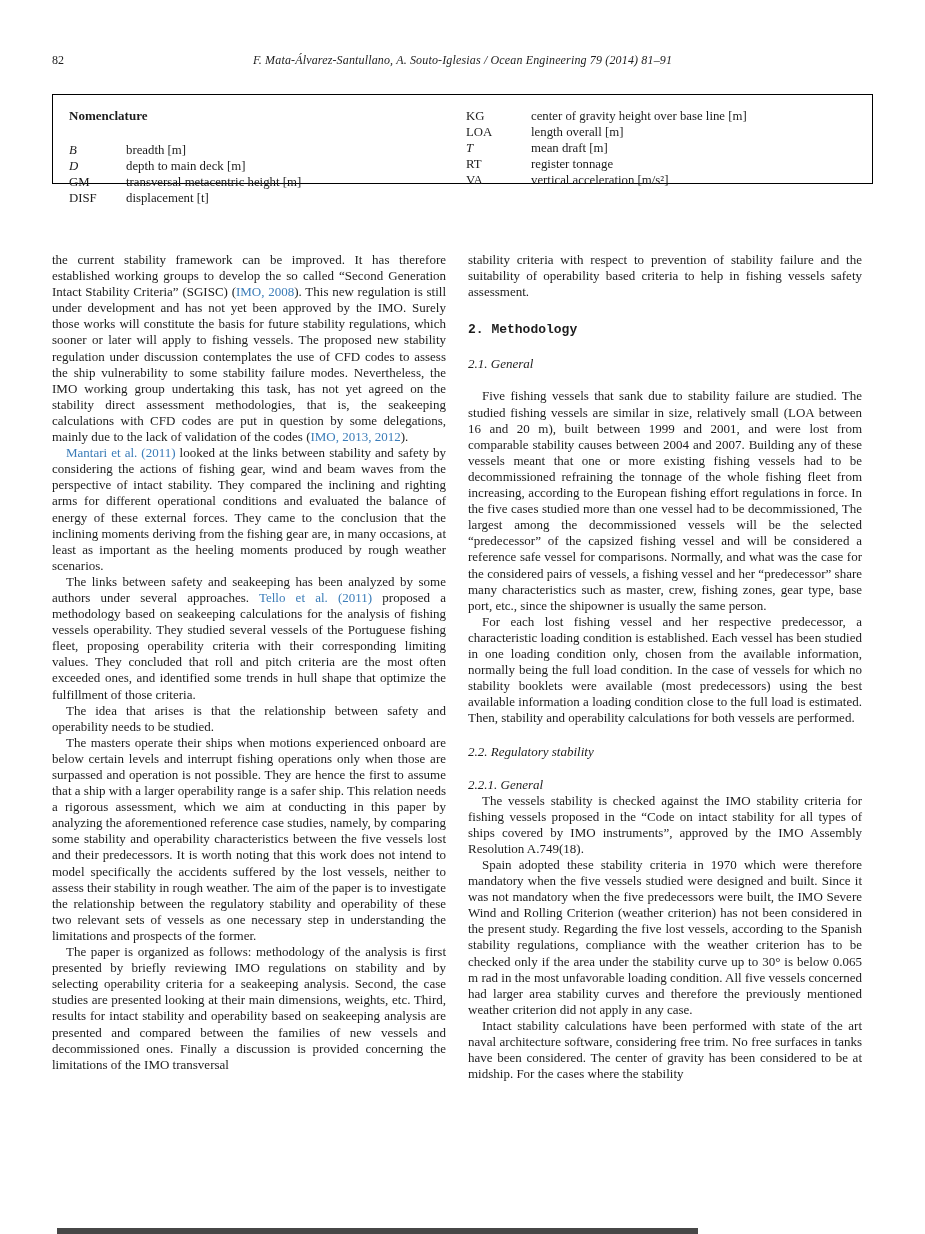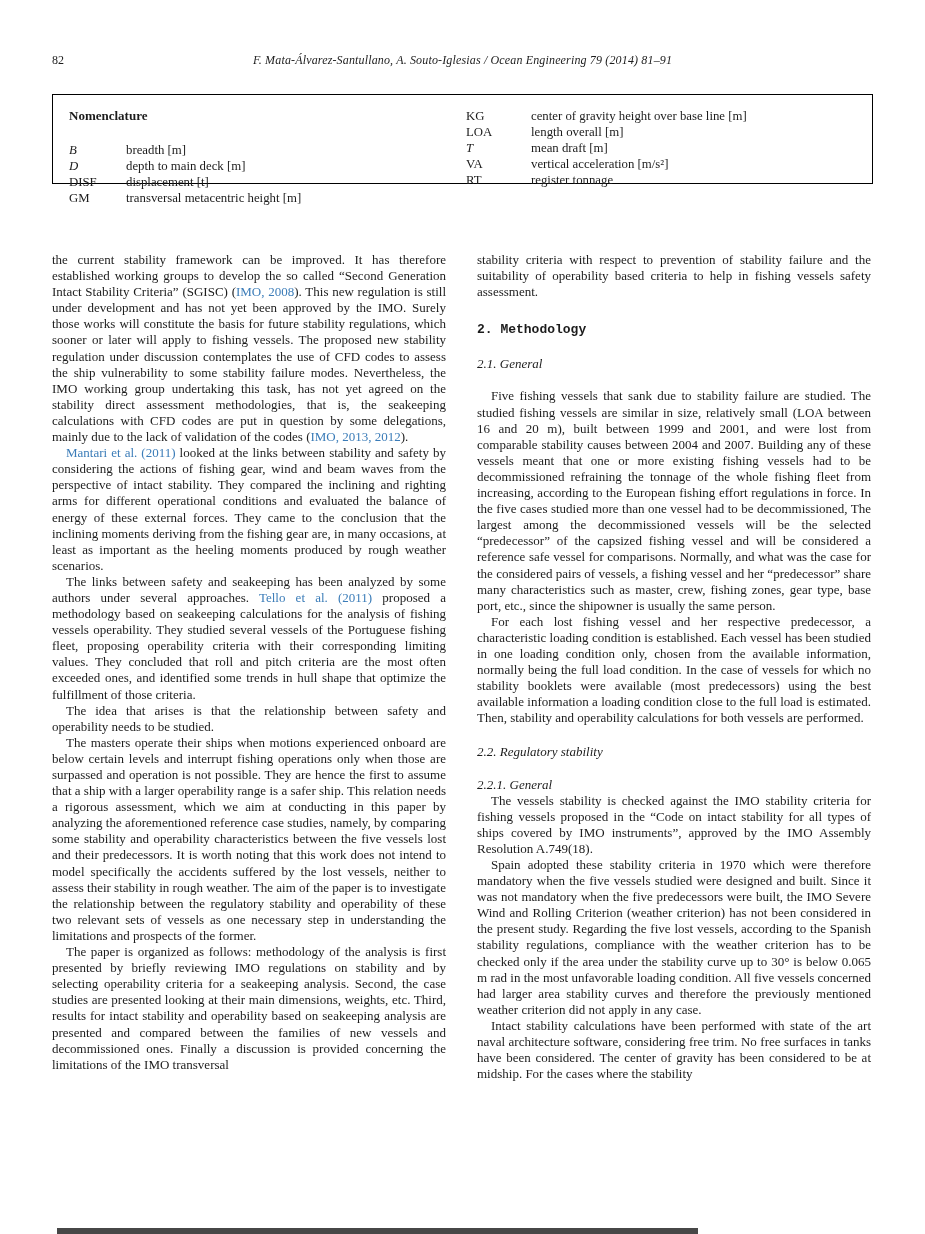--- a/index.html
+++ b/index.html
@@ -24,21 +24,21 @@
   .nom-grid { display: flex; }
   .nom-left { width: 397px; flex: none; }
   .nom-right { flex: 1; }
   .nom-title { font-weight: bold; font-size: 13px; line-height: 16px; margin-bottom: 18px; }
   .nom-row { display: flex; font-size: 12.8px; line-height: 16px; }
   .nom-sym { width: 57px; flex: none; }
   .nom-right .nom-sym { width: 65px; }
   .nom-def { flex: 1; }
   .it { font-style: italic; }
 
-  .body-cols { position: absolute; top: 252px; left: 52px; width: 821px; display: flex; gap: 31px; }
+  .body-cols { position: absolute; top: 252px; left: 52px; width: 821px; display: flex; gap: 22px; }
   .col { width: 394px; font-size: 13px; line-height: 16.1px; text-align: justify; }
   p.para { margin: 0; }
   p.para.indent { text-indent: 14px; }
   .cite { color: var(--link-color, #3b7cb8); cursor: pointer; }
   .h2 { font-weight: bold; margin: 22px 0 3px 0; font-family: Liberation Mono, monospace; }
   .h3 { font-style: italic; margin: 18px 0 16px 0; }
   .h4 { font-style: italic; margin: 16px 0 0 0; }
 
   .bottom-bar { position: absolute; left: 57px; bottom: 0; width: 641px; height: 6px; background: #474747; }
 </style>
@@ -59,50 +59,50 @@
         <div id="nom-list-left">
             <div class="nom-row">
               <span class="nom-sym it">B</span>
               <span class="nom-def">breadth [m]</span>
             </div>
             <div class="nom-row">
               <span class="nom-sym it">D</span>
               <span class="nom-def">depth to main deck [m]</span>
             </div>
             <div class="nom-row">
+              <span class="nom-sym">GM</span>
+              <span class="nom-def">transversal metacentric height [m]</span>
+            </div>
+            <div class="nom-row">
               <span class="nom-sym">DISF</span>
               <span class="nom-def">displacement [t]</span>
-            </div>
-            <div class="nom-row">
-              <span class="nom-sym">GM</span>
-              <span class="nom-def">transversal metacentric height [m]</span>
             </div>
           </div>
       </div>
       <div class="nom-right">
         <div id="nom-list-right">
             <div class="nom-row">
               <span class="nom-sym">KG</span>
               <span class="nom-def">center of gravity height over base line [m]</span>
             </div>
             <div class="nom-row">
               <span class="nom-sym">LOA</span>
               <span class="nom-def">length overall [m]</span>
             </div>
             <div class="nom-row">
               <span class="nom-sym it">T</span>
               <span class="nom-def">mean draft [m]</span>
             </div>
             <div class="nom-row">
+              <span class="nom-sym">RT</span>
+              <span class="nom-def">register tonnage</span>
+            </div>
+            <div class="nom-row">
               <span class="nom-sym">VA</span>
               <span class="nom-def">vertical acceleration [m/s²]</span>
-            </div>
-            <div class="nom-row">
-              <span class="nom-sym">RT</span>
-              <span class="nom-def">register tonnage</span>
             </div>
           </div>
       </div>
     </div>
   </div>
 
   <div class="body-cols">
     <div class="col">
         <p class="para"><span>the current stability framework can be improved. It has therefore established working groups to develop the so called “Second Generation Intact Stability Criteria” (SGISC) (</span><span class="cite">IMO, 2008</span><span>). This new regulation is still under development and has not yet been approved by the IMO. Surely those works will constitute the basis for future stability regulations, which sooner or later will apply to fishing vessels. The proposed new stability regulation under discussion contemplates the use of CFD codes to assess the ship vulnerability to some stability failure modes. Nevertheless, the IMO working group undertaking this task, has not yet agreed on the stability direct assessment methodologies, that is, the seakeeping calculations with CFD codes are put in question by some delegations, mainly due to the lack of validation of the codes (</span><span class="cite">IMO, 2013, 2012</span><span>).</span></p>
         <p class="para indent"><span class="cite">Mantari et al. (2011)</span><span> looked at the links between stability and safety by considering the actions of fishing gear, wind and beam waves from the perspective of intact stability. They compared the inclining and righting arms for different operational conditions and evaluated the balance of energy of these external forces. They came to the conclusion that the inclining moments deriving from the fishing gear are, in many occasions, at least as important as the heeling moments produced by rough weather scenarios.</span></p>

